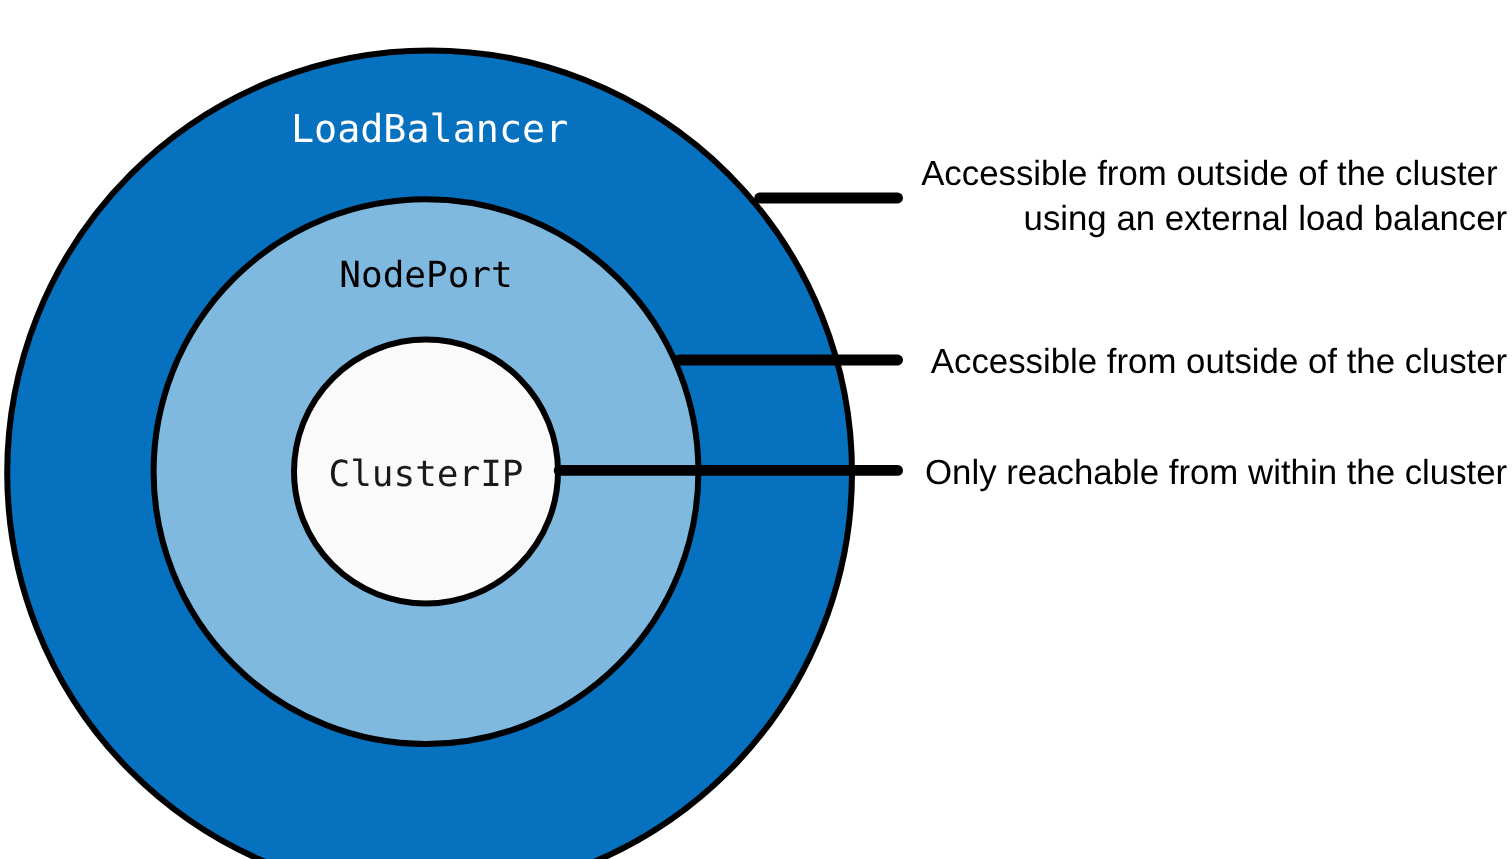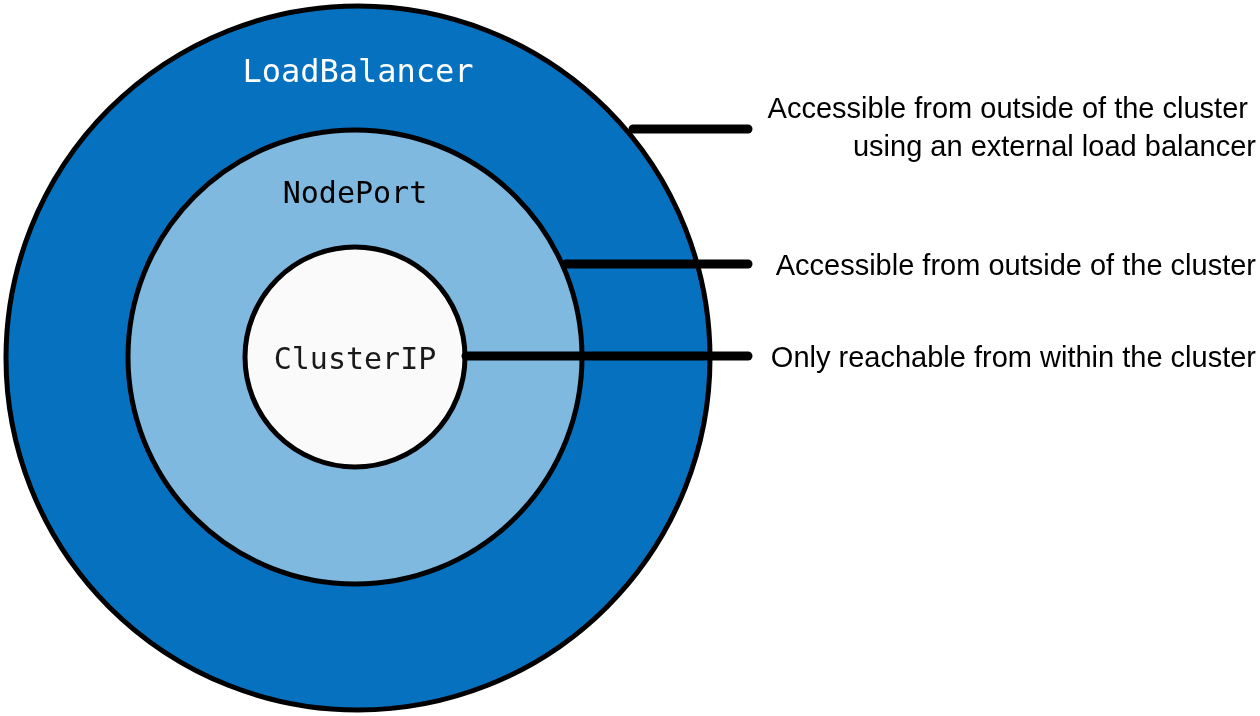--- a/index.html
+++ b/index.html
@@ -11,20 +11,21 @@
     width: 1260px;
     height: 716px;
     overflow: hidden;
     font-family: "Liberation Sans", sans-serif;
   }
   #stage {
     position: relative;
     width: 1260px;
     height: 624px;
     background: #ffffff;
+    margin-top: 36px;
   }
   #diagram-svg {
     position: absolute;
     top: 0;
     left: 0;
     width: 1260px;
     height: 716px;
   }
   .ring-label {
     font-family: "DejaVu Sans Mono", "Liberation Mono", monospace;

